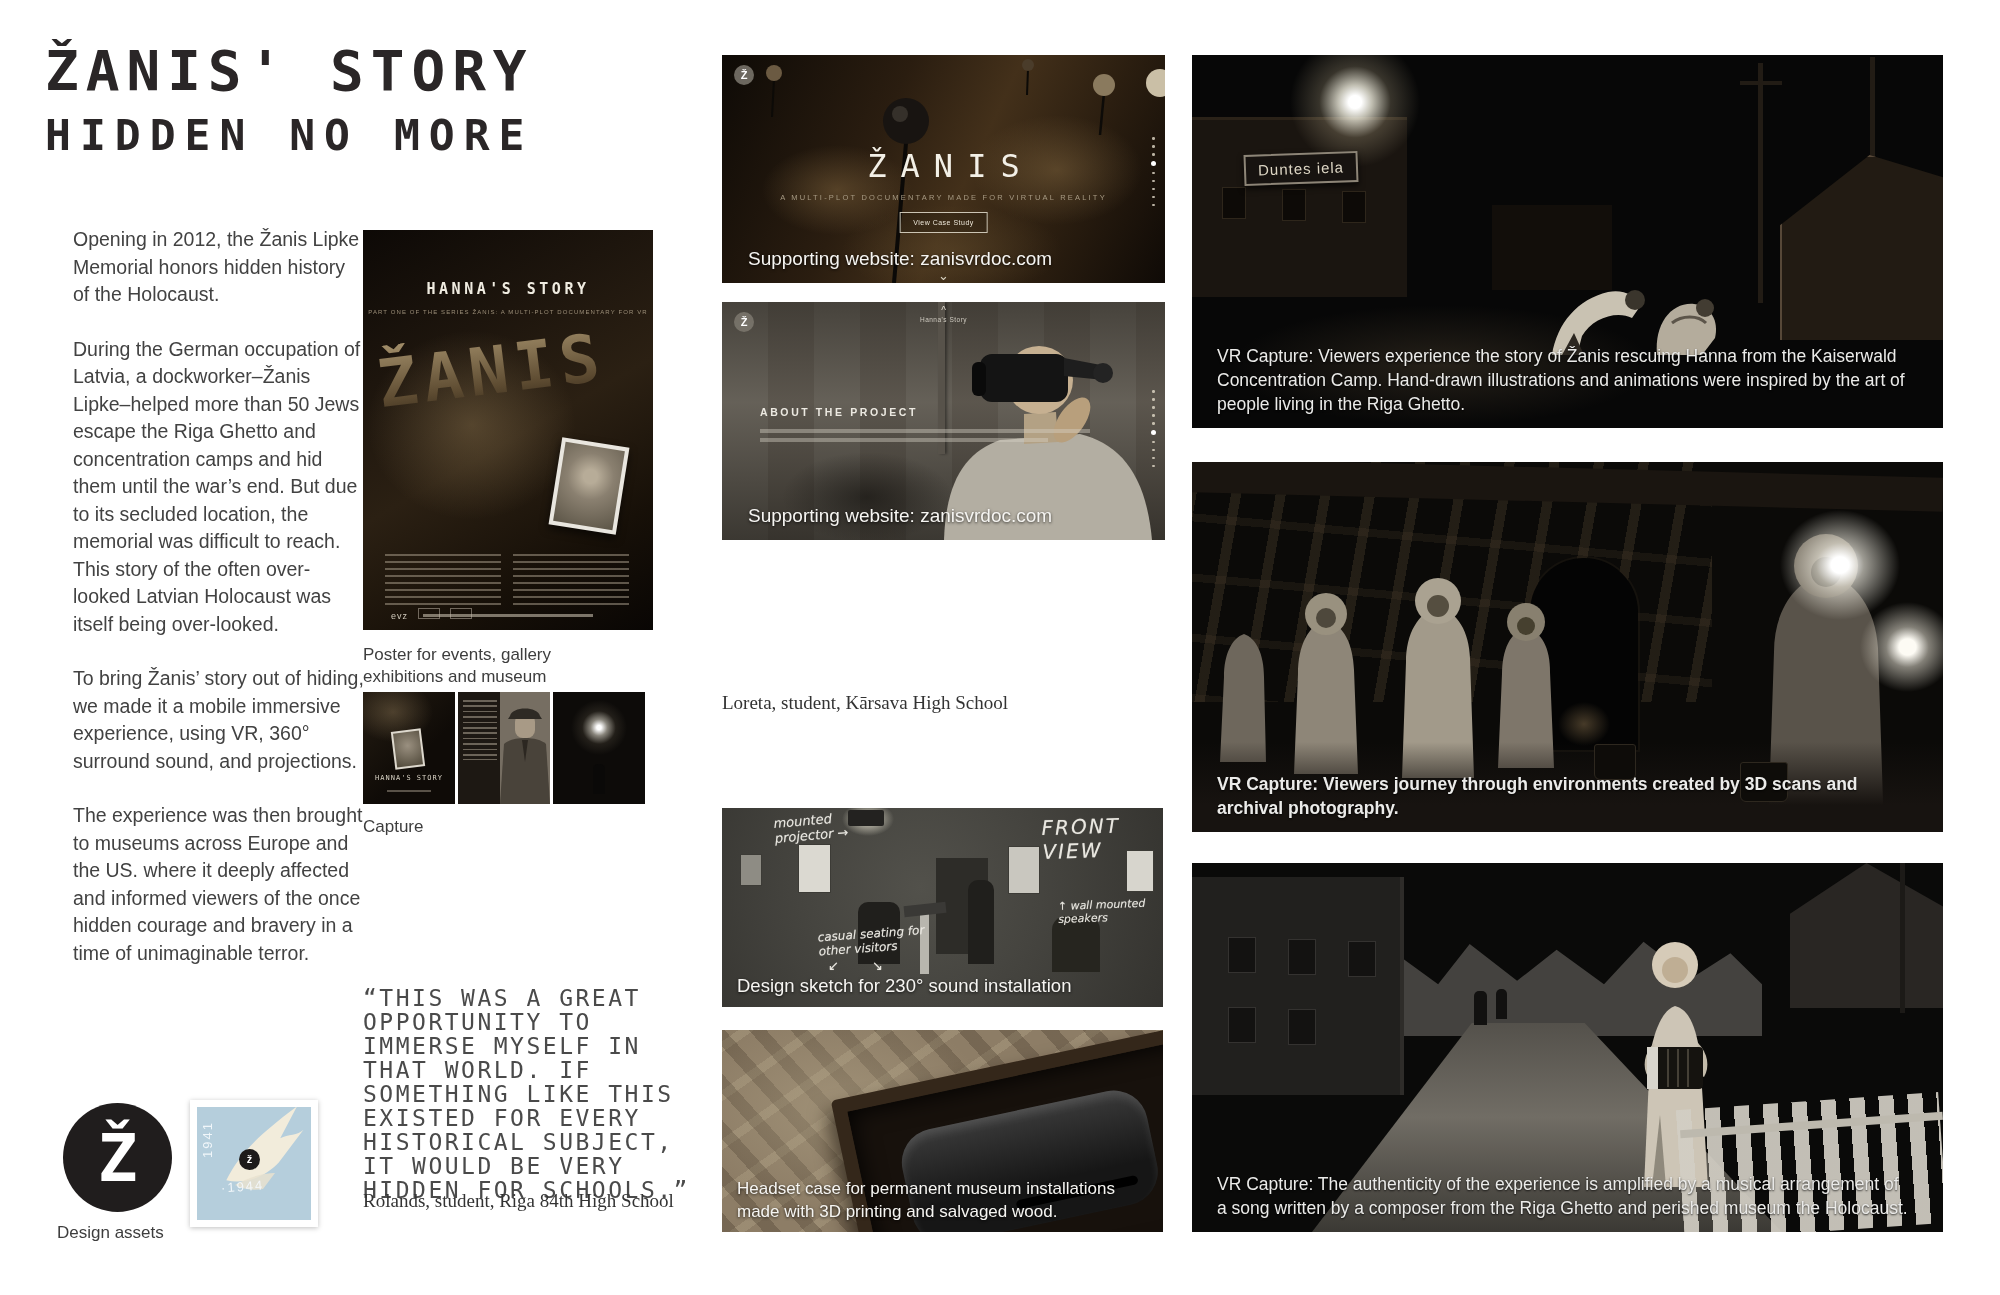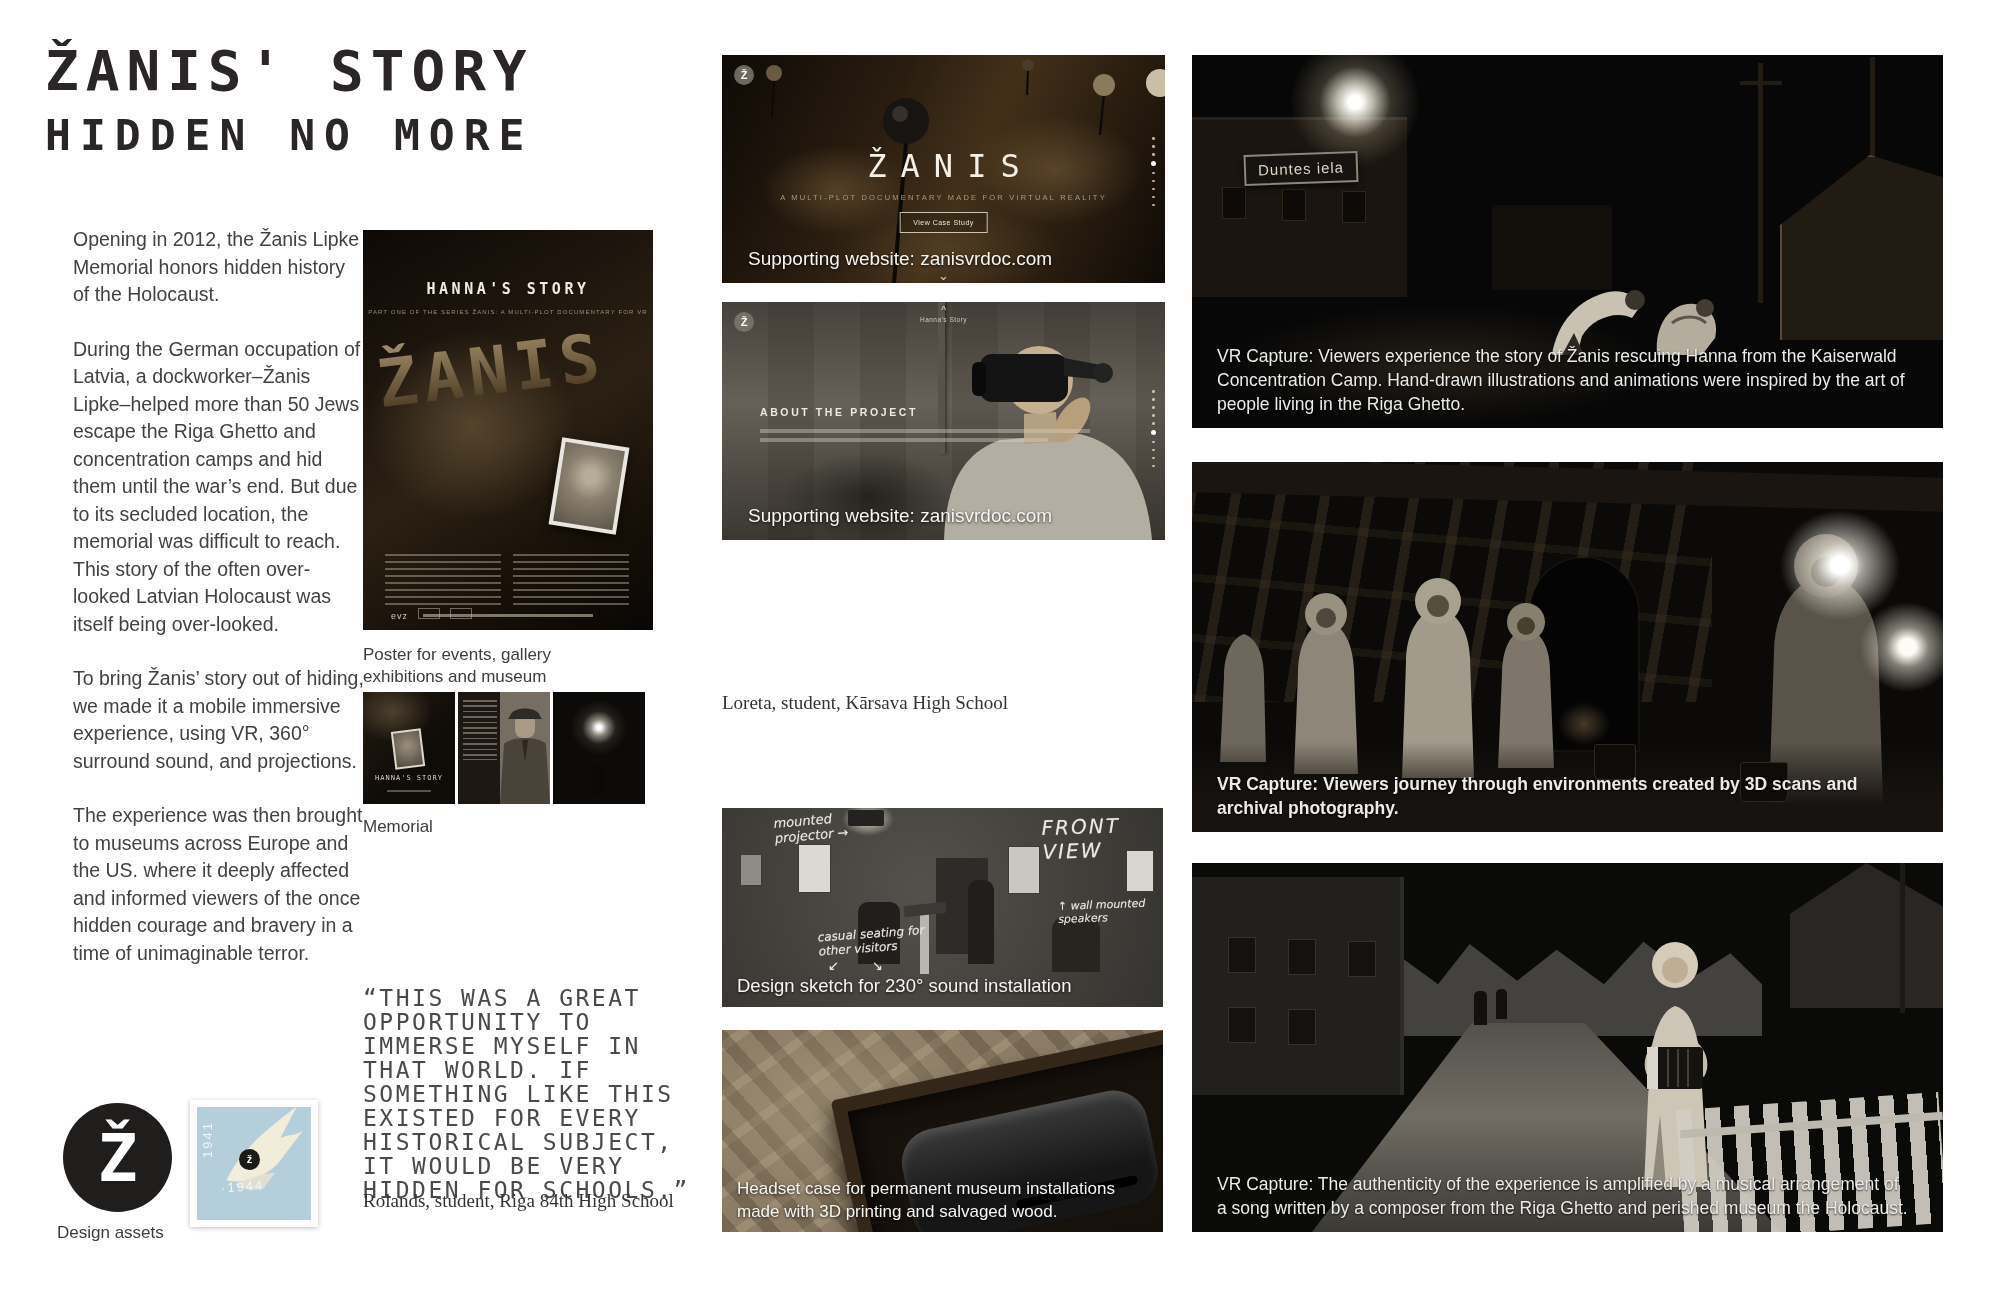--- a/index.html
+++ b/index.html
@@ -256,21 +256,21 @@
       <rect x="15" y="22" width="20" height="24" rx="8" fill="#a89a86"></rect>
       <path d="M10,24 C12,14 38,14 40,24 L42,27 L8,27 Z" fill="#2e2a24"></path>
       <path d="M4,52 C12,44 38,44 46,52 L50,112 L0,112 Z" fill="#49433a"></path>
       <path d="M22,48 L25,70 L28,48 Z" fill="#2c2721"></path>
     </svg>
   </div>
   <div class="bpanel" id="bp3">
     <div class="glow"></div>
     <div class="fig"></div>
   </div>
-  <div class="abs cap-gray" style="left:363px;top:816px;">Memorial</div>
+  <div class="abs cap-gray" style="left:363px;top:816px;">Capture</div>
 
   <div class="abs quote" id="quote1">“THIS WAS A GREAT OPPORTUNITY TO IMMERSE MYSELF IN THAT WORLD. IF SOMETHING LIKE THIS EXISTED FOR EVERY HISTORICAL SUBJECT, IT WOULD BE VERY HIDDEN FOR SCHOOLS.”</div>
   <div class="abs attrib" id="attrib1">Rolands, student, Riga 84th High School</div>
 
   <div class="scene" id="web1">
     <div class="mottle m1"></div>
     <div class="mottle m2"></div>
     <div class="mottle m3"></div>
     <svg width="443" height="228" viewBox="0 0 443 228" style="position:absolute;left:0;top:0;">
       <line x1="52" y1="24" x2="50" y2="62" stroke="#0c0a07" stroke-width="2"></line>

